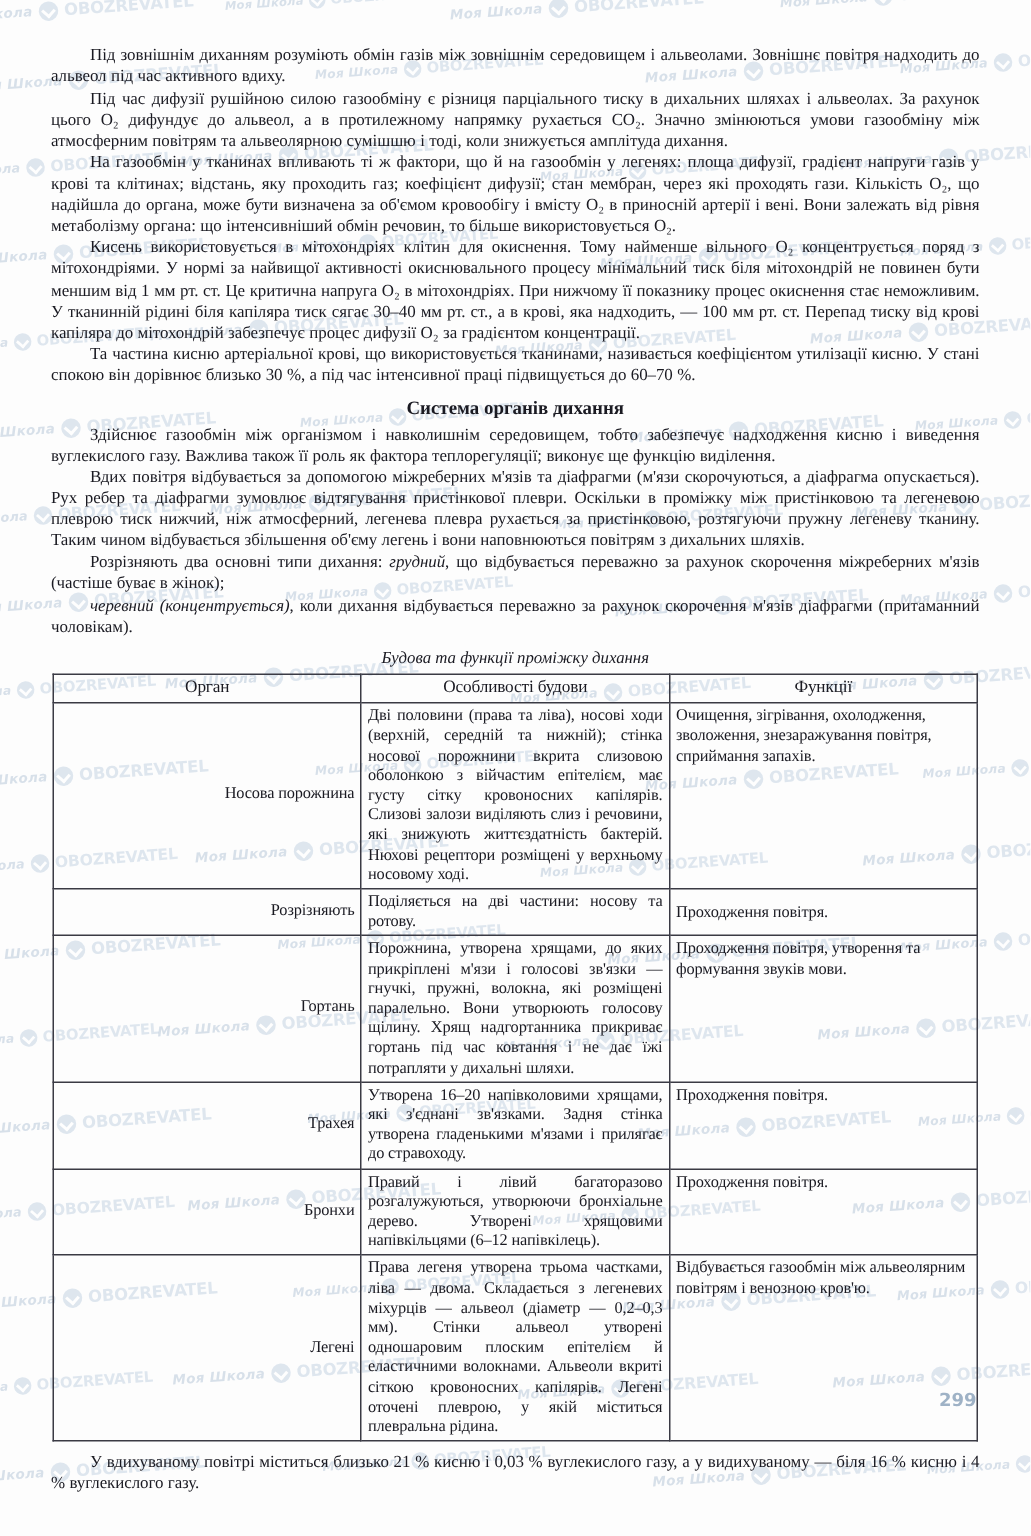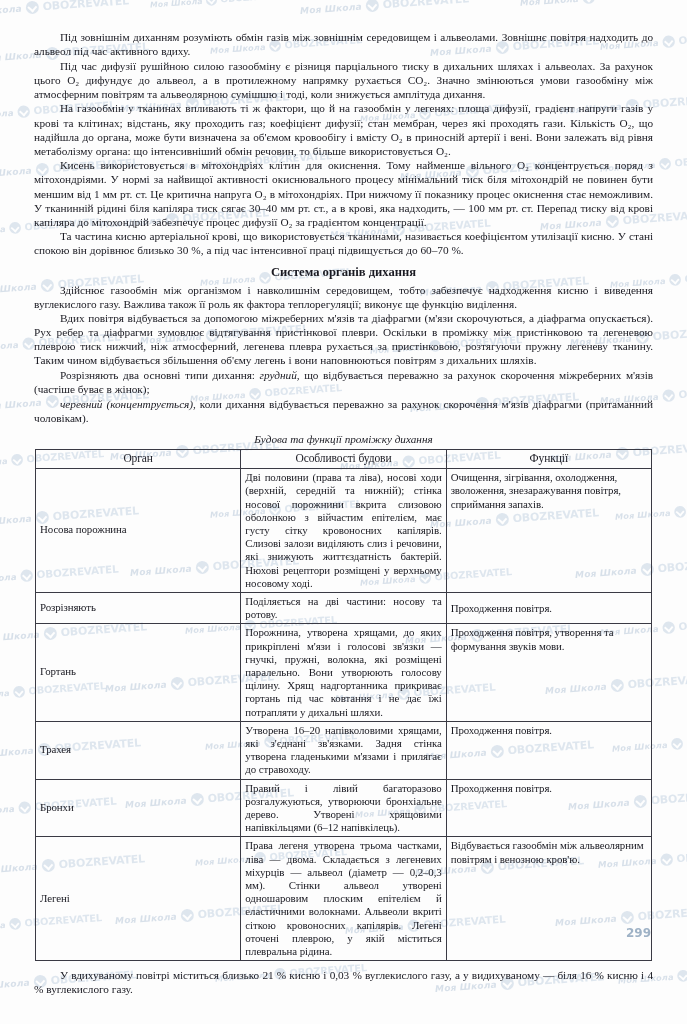--- a/index.html
+++ b/index.html
@@ -122,21 +122,21 @@
     vertical-align: middle;
     letter-spacing: -0.1px;
   }
   table.organs th {
     text-align: center;
     font-weight: 400;
     font-size: 11.5px;
     padding: 2px 4px 3px 4px;
   }
   table.organs td.organ {
-    text-align: left;
+    text-align: right;
     width: 67px;
   }
   table.organs td.features {
     text-align: justify;
     width: 402px;
     vertical-align: top;
     padding-top: 2px;
   }
   table.organs td.functions {
     text-align: left;

